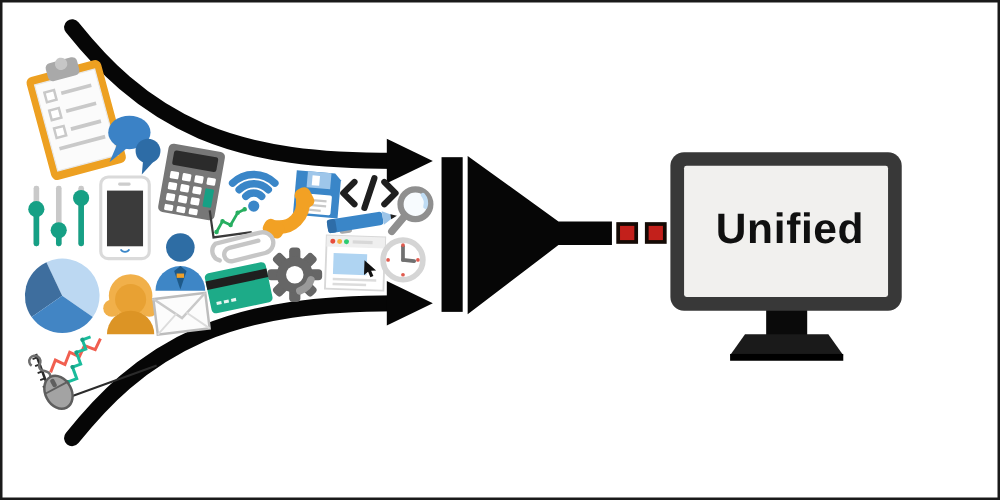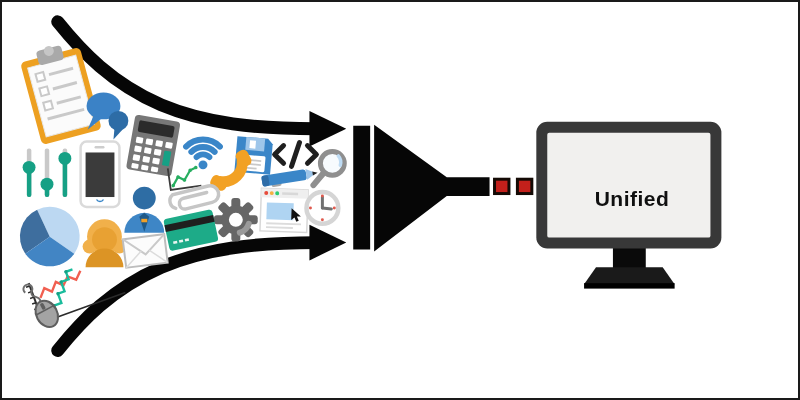--- a/index.html
+++ b/index.html
@@ -3,23 +3,23 @@
 <meta charset="utf-8">
 <style>
   html,body{margin:0;padding:0;background:#fff;}
   .canvas{
     position:relative;width:800px;height:400px;box-sizing:border-box;
     background:#ffffff;border:2px solid #1a1a1a;overflow:hidden;
     font-family:"Liberation Sans",sans-serif;
   }
   .diagram-svg{position:absolute;left:0;top:0;width:100%;height:100%;}
   .monitor-text{
-    position:absolute;left:548px;top:144px;width:164px;height:106px;
+    position:absolute;left:548px;top:128px;width:164px;height:106px;
     display:flex;flex-direction:column;align-items:center;justify-content:center;
-    font-weight:bold;font-size:21px;line-height:36px;color:#101010;
+    font-weight:bold;font-size:34px;line-height:36px;color:#101010;
     letter-spacing:0.5px;
   }
 </style>
 </head>
 <body>
 
 <div class="canvas">
 <svg class="diagram-svg" viewBox="0 0 800 400" preserveAspectRatio="none">
 
   <g>

